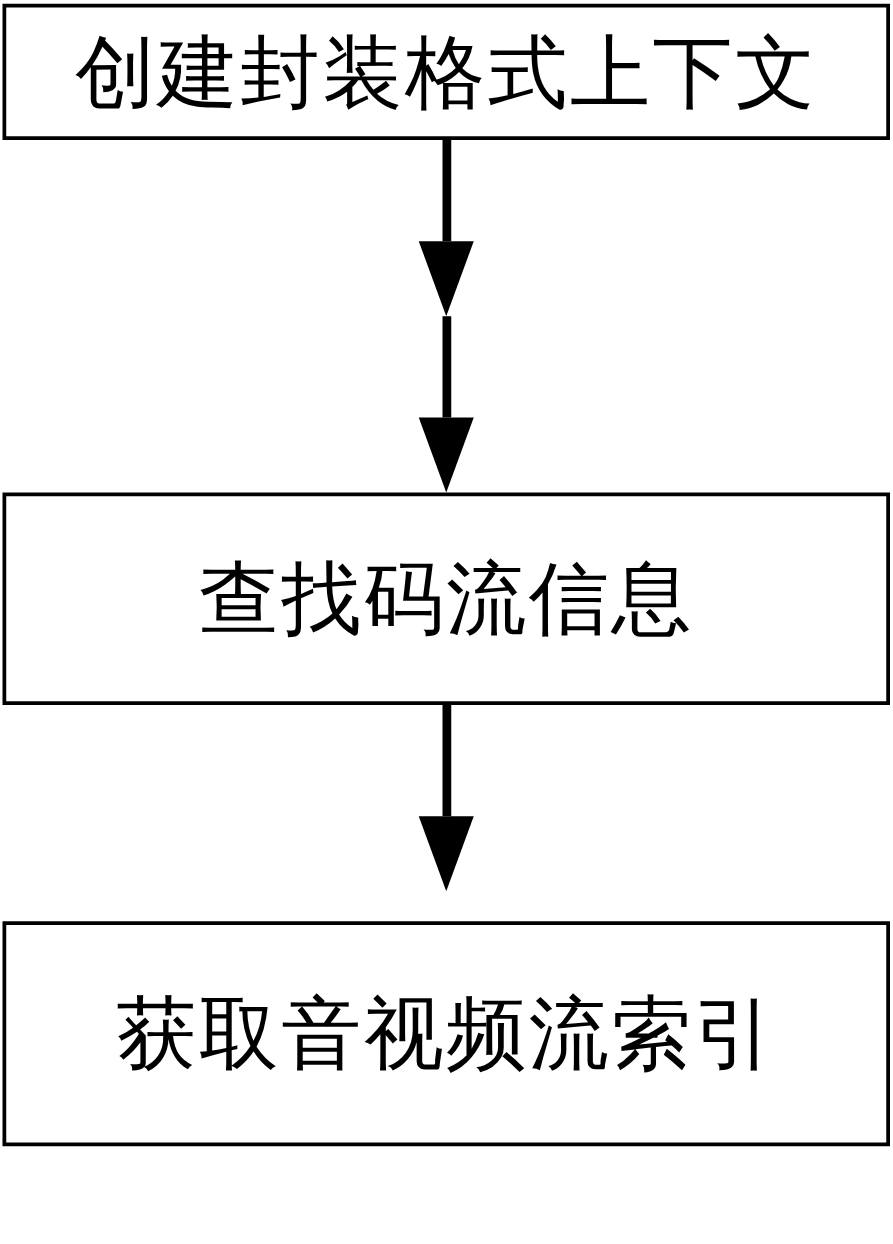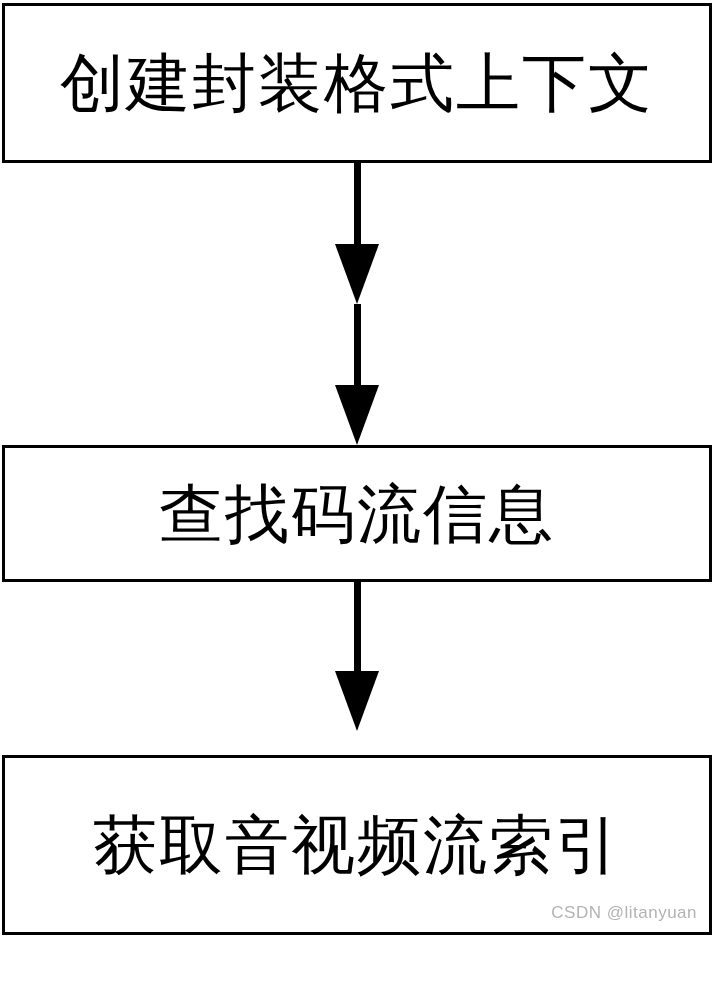--- a/index.html
+++ b/index.html
@@ -27,23 +27,23 @@
       justify-content: center;
       position: relative;
     }
     .flow-box .box-label {
       font-size: 64px;
       line-height: 1;
       color: #000000;
       letter-spacing: 2px;
       white-space: nowrap;
     }
-    .box-1 { height: 160px; }
+    .box-1 { height: 109px; }
     .box-2 { height: 141px; }
-    .box-3 { height: 137px; }
+    .box-3 { height: 170px; }
     .box-4 { height: 180px; margin-top: 24px; }
     .arrow {
       display: flex;
       flex-direction: column;
       align-items: center;
       justify-content: flex-start;
     }
     .arrow-1 { height: 141px; }
     .arrow-2 { height: 141px; }
     .arrow-3 { height: 149px; }
@@ -93,16 +93,15 @@
     <span class="box-label">查找码流信息</span>
   </div>
 
   <div class="arrow arrow-3">
     <div class="arrow-stem"></div>
     <div class="arrow-head"></div>
   </div>
 
   <div class="flow-box box-4">
     <span class="box-label">获取音视频流索引</span>
-    <span class="watermark">CSDN @litanyuan</span>
   </div>
 
 </div>
 
 </body></html>

